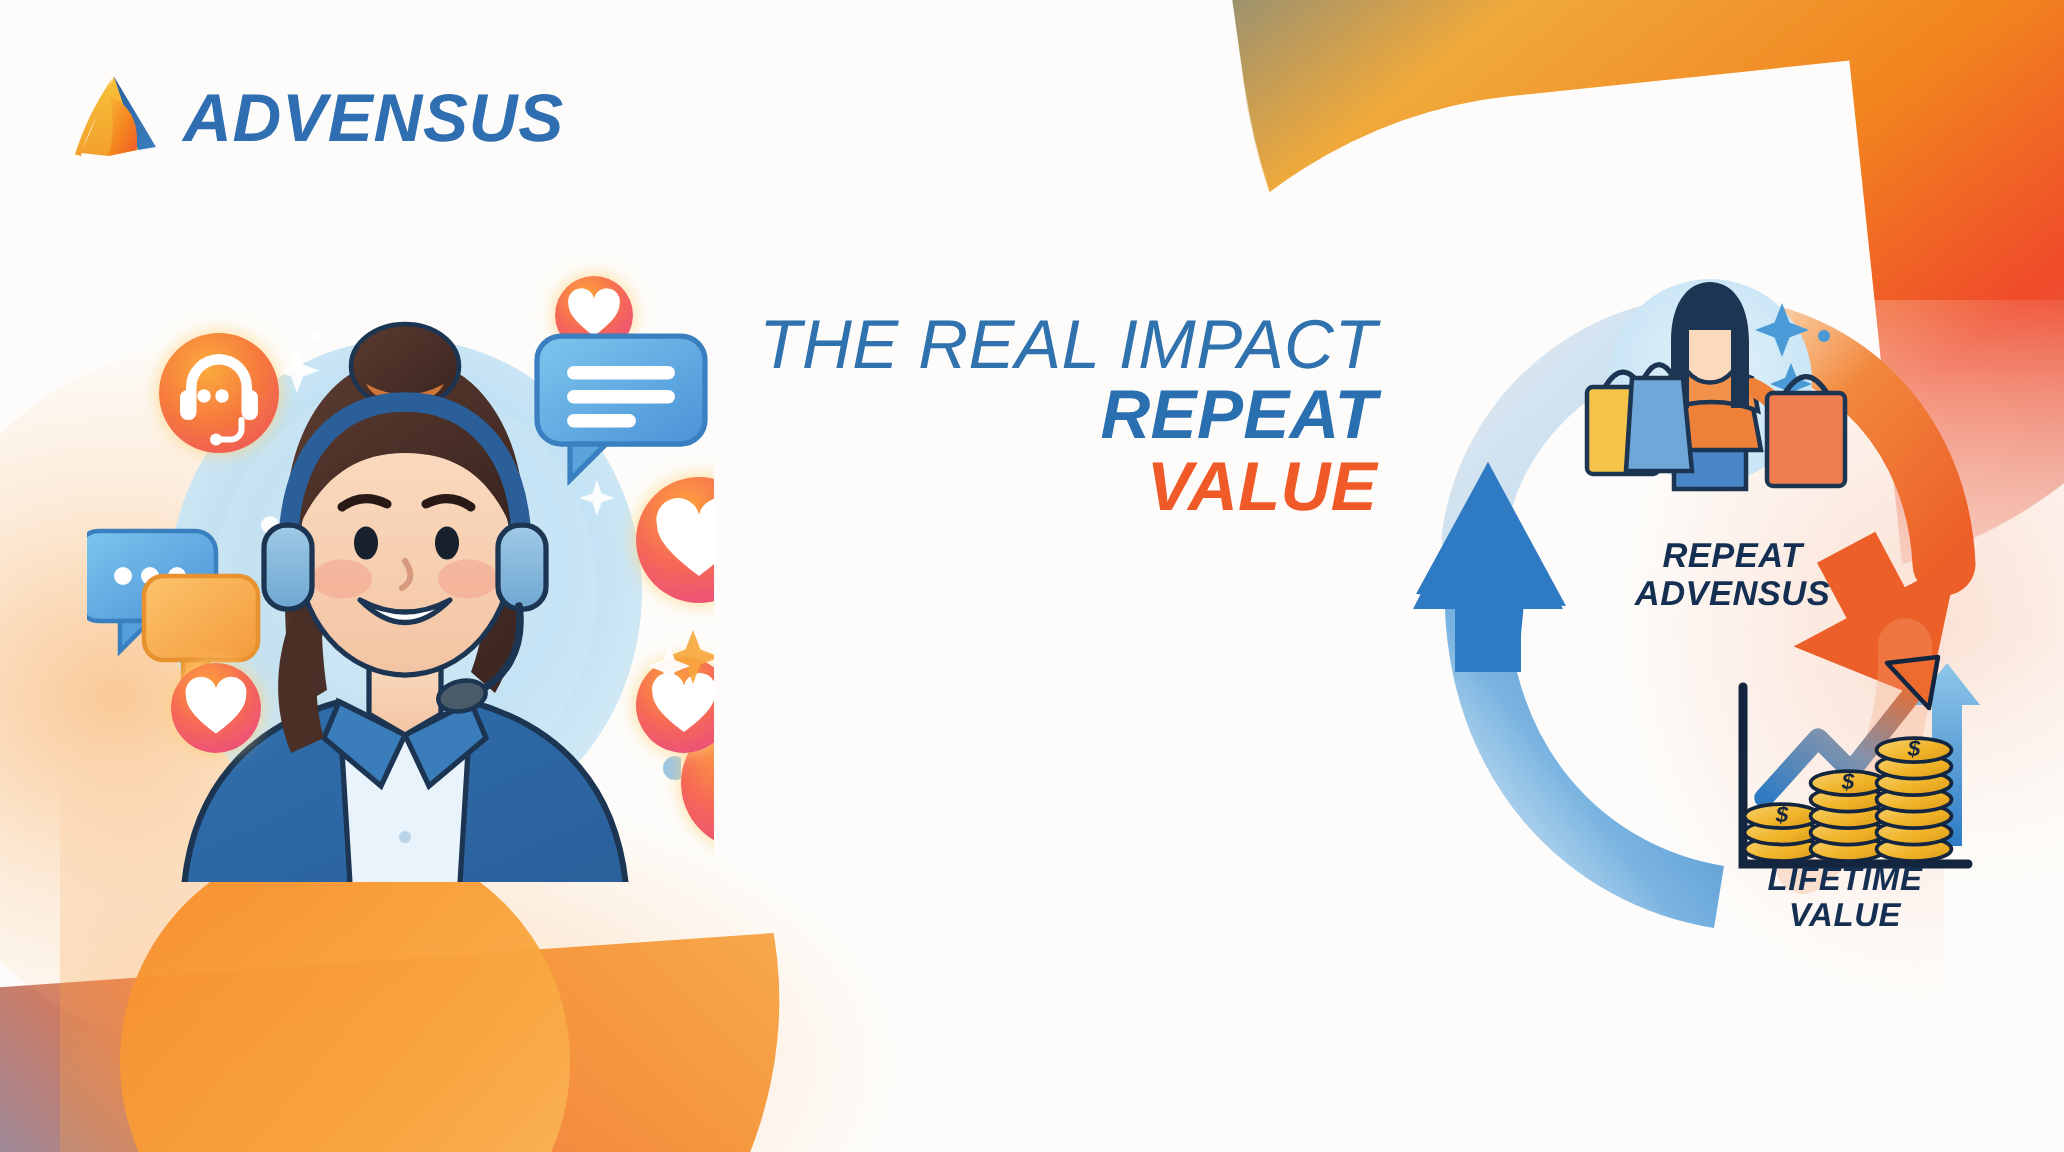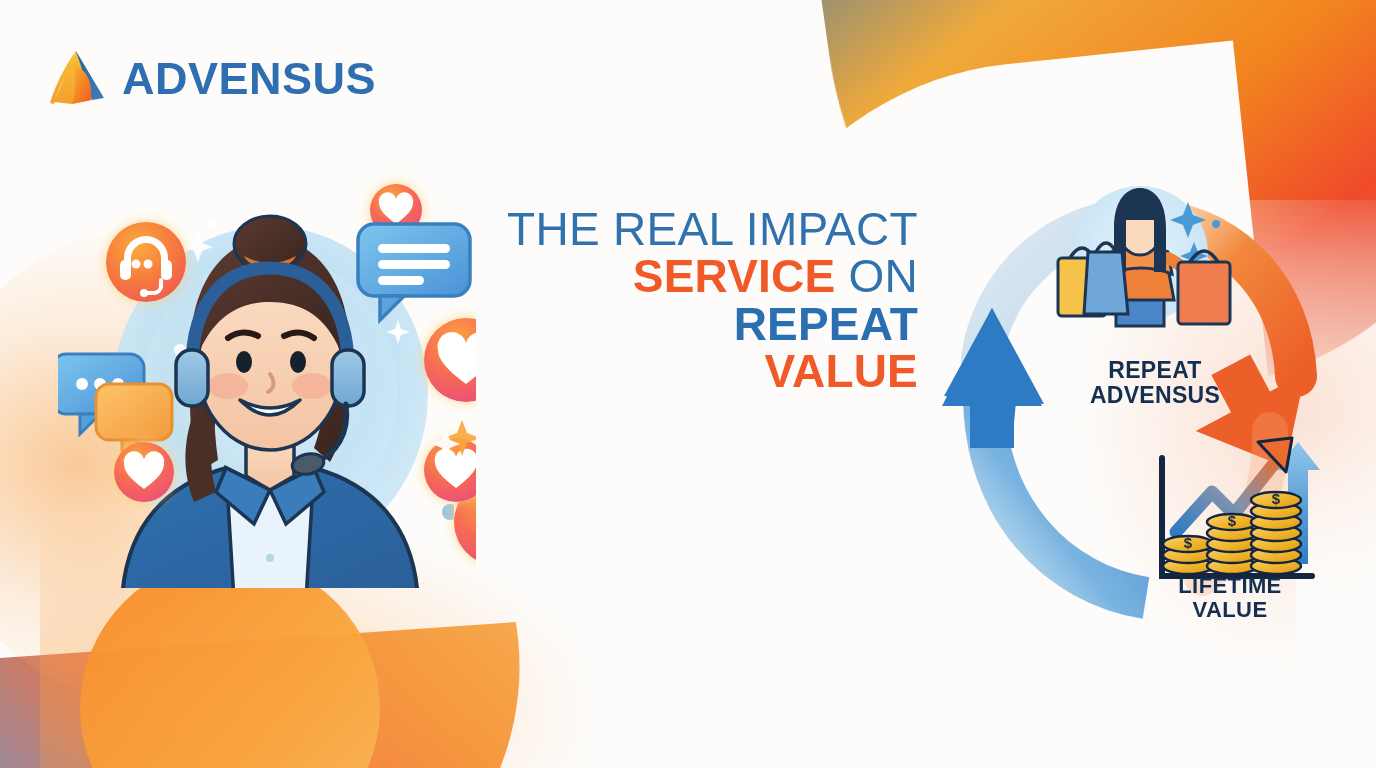--- a/index.html
+++ b/index.html
@@ -2,21 +2,21 @@
 <html><head>
 <meta charset="utf-8">
 <style>
   html,body{margin:0;padding:0;}
   body{
     width:1376px;height:768px;overflow:hidden;
     background:#fdfcfa;
     font-family:"Liberation Sans",sans-serif;
     position:relative;
   }
-  .stage{position:absolute;inset:0;overflow:hidden;background:#fdfcfa;}
+  .stage{position:absolute;inset:0;overflow:hidden;background:#fdfcfa;font-style:italic;}
 
   
   .bg-wave-tr{
     position:absolute;top:-230px;right:-120px;width:660px;height:620px;
     background:linear-gradient(150deg,#2e74b5 0%,#f0a93a 32%,#f2841f 55%,#ef4a2a 74%,#e9705a 86%,#7fa9d8 100%);
     border-radius:0 0 55% 62%/0 0 58% 72%;
     transform:rotate(-8deg);
     filter:blur(0.4px);
   }
   .bg-wave-tr-mask{
@@ -140,23 +140,20 @@
       </svg>
     </span>
     <span class="logo-text">ADVENSUS</span>
   </div>
 
   <div class="headline">
     <span class="ln">
       <span class="hl-blue">THE REAL IMPACT</span>
     </span>
     <span class="ln">
-      <span class="hl-orange">SERVICE</span><span class="hl-blue"> ON</span>
-    </span>
-    <span class="ln">
       <span class="hl-blue-b">REPEAT</span>
     </span>
     <span class="ln">
       <span class="hl-orange">VALUE</span>
     </span>
   </div>
 
   <div class="agent">
     <svg viewBox="0 0 418 428" width="418" height="428">
       <defs>

